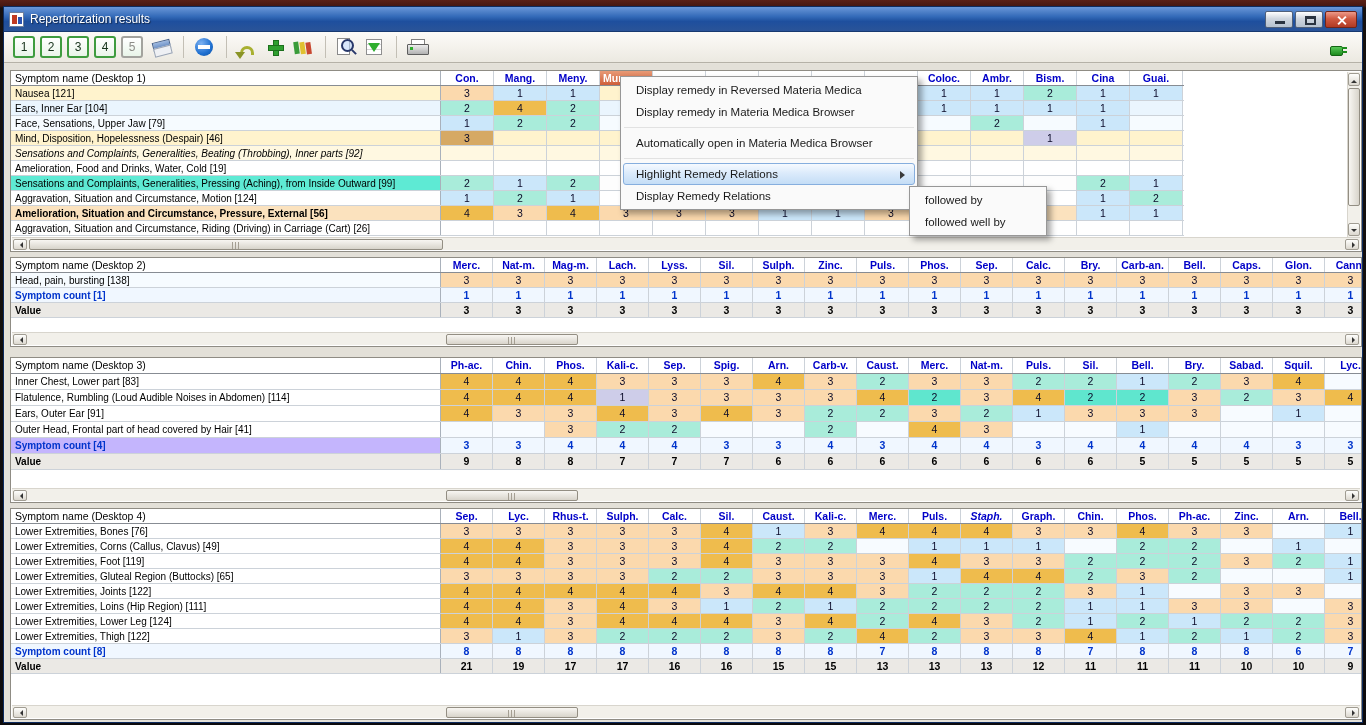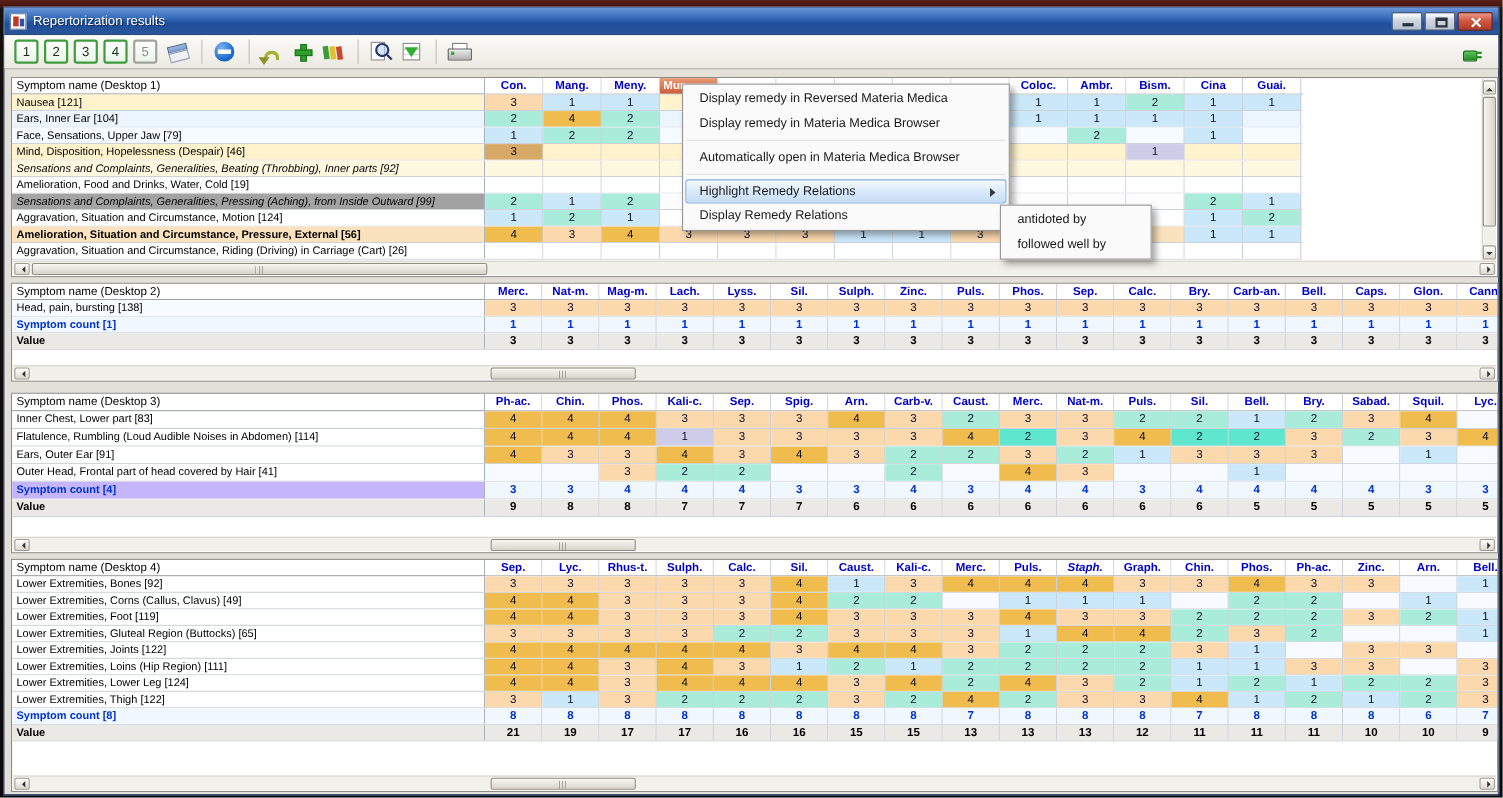--- a/index.html
+++ b/index.html
@@ -288,21 +288,21 @@
             <div class="vcell" style="width: 53px; background: rgb(255, 255, 255);"></div>
             <div class="vcell" style="width: 53px; background: rgb(255, 255, 255);"></div>
             <div class="vcell" style="width: 53px; background: rgb(255, 255, 255);"></div>
             <div class="vcell" style="width: 53px; background: rgb(255, 255, 255);"></div>
             <div class="vcell" style="width: 53px; background: rgb(255, 255, 255);"></div>
             <div class="vcell" style="width: 53px; background: rgb(255, 255, 255);"></div>
             <div class="vcell" style="width: 53px; background: rgb(255, 255, 255);"></div>
             <div class="vcell" style="width: 53px; background: rgb(255, 255, 255);"></div>
           </div>
           <div class="trow">
-            <div class="namecell" style="background: #a3a3a3; font-style: italic;">Sensations and Complaints, Generalities, Pressing (Aching), from Inside Outward [99]</div>
+            <div class="namecell" style="background: #5eead4;">Sensations and Complaints, Generalities, Pressing (Aching), from Inside Outward [99]</div>
             <div class="vcell" style="width: 53px; background: rgb(169, 236, 218);">2</div>
             <div class="vcell" style="width: 53px; background: rgb(203, 231, 250);">1</div>
             <div class="vcell" style="width: 53px; background: rgb(169, 236, 218);">2</div>
             <div class="vcell" style="width: 53px; background: rgb(253, 253, 253);"></div>
             <div class="vcell" style="width: 53px; background: rgb(253, 253, 253);"></div>
             <div class="vcell" style="width: 53px; background: rgb(253, 253, 253);"></div>
             <div class="vcell" style="width: 53px; background: rgb(253, 253, 253);"></div>
             <div class="vcell" style="width: 53px; background: rgb(253, 253, 253);"></div>
             <div class="vcell" style="width: 53px; background: rgb(253, 253, 253);"></div>
             <div class="vcell" style="width: 53px; background: rgb(253, 253, 253);"></div>
@@ -665,21 +665,21 @@
             <div class="vcell" style="width: 52px; font-style: italic;">Staph.</div>
             <div class="vcell" style="width: 52px;">Graph.</div>
             <div class="vcell" style="width: 52px;">Chin.</div>
             <div class="vcell" style="width: 52px;">Phos.</div>
             <div class="vcell" style="width: 52px;">Ph-ac.</div>
             <div class="vcell" style="width: 52px;">Zinc.</div>
             <div class="vcell" style="width: 52px;">Arn.</div>
             <div class="vcell" style="width: 52px;">Bell.</div>
           </div>
           <div class="trow">
-            <div class="namecell">Lower Extremities, Bones [92]</div>
+            <div class="namecell">Lower Extremities, Bones [76]</div>
             <div class="vcell" style="width: 52px; background: rgb(251, 217, 173);">3</div>
             <div class="vcell" style="width: 52px; background: rgb(251, 217, 173);">3</div>
             <div class="vcell" style="width: 52px; background: rgb(251, 217, 173);">3</div>
             <div class="vcell" style="width: 52px; background: rgb(251, 217, 173);">3</div>
             <div class="vcell" style="width: 52px; background: rgb(251, 217, 173);">3</div>
             <div class="vcell" style="width: 52px; background: rgb(239, 188, 77);">4</div>
             <div class="vcell" style="width: 52px; background: rgb(203, 231, 250);">1</div>
             <div class="vcell" style="width: 52px; background: rgb(251, 217, 173);">3</div>
             <div class="vcell" style="width: 52px; background: rgb(239, 188, 77);">4</div>
             <div class="vcell" style="width: 52px; background: rgb(239, 188, 77);">4</div>
@@ -905,15 +905,15 @@
   <div class="mi">Automatically open in Materia Medica Browser</div>
   <div class="msep"></div>
   <div class="mi hl">
     <span>Highlight Remedy Relations</span>
     <i class="arrow-r"></i>
   </div>
   <div class="mi">Display Remedy Relations</div>
 </div>
 
 <div id="submenu">
-  <div class="mi">antidoted by</div>
+  <div class="mi">followed by</div>
   <div class="mi">followed well by</div>
 </div>
 
 </body></html>

